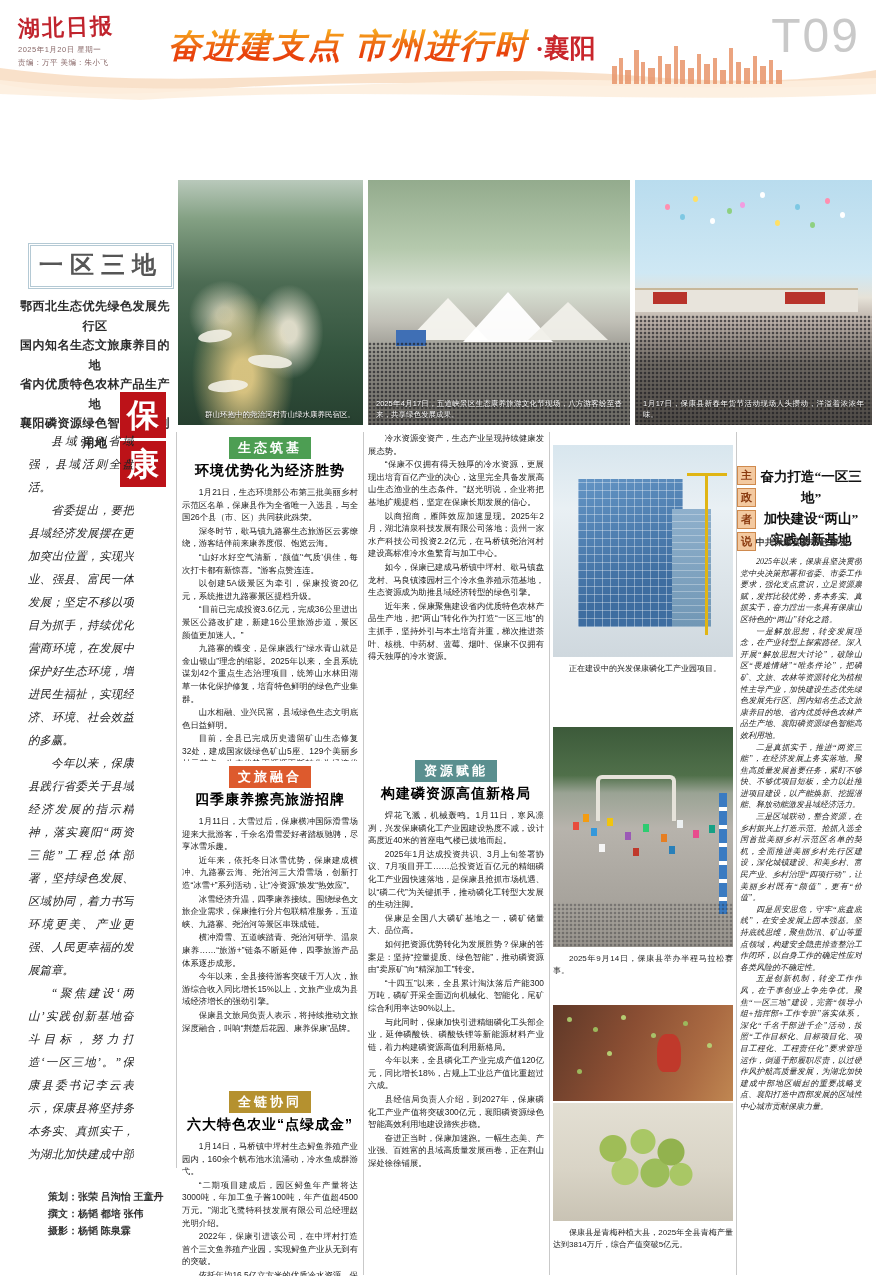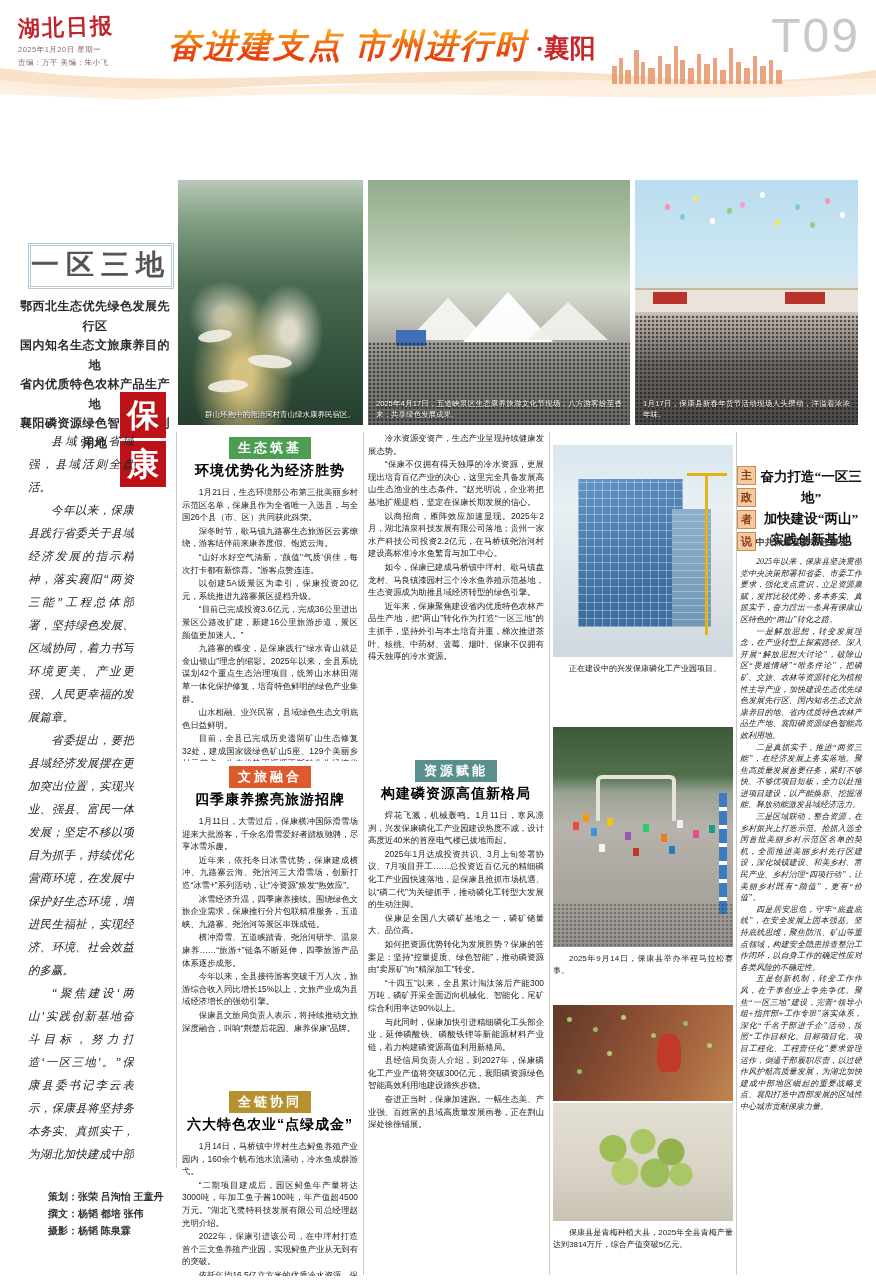--- a/index.html
+++ b/index.html
@@ -44,21 +44,21 @@
   .ph3{background:linear-gradient(180deg,#b9dcee 0%,#cfe8f4 38%,#e6e2d8 48%,#b9aea6 58%,#6d6862 75%,#4e4a46 100%);}
   .balloons{position:absolute;left:30px;top:24px;width:5px;height:6px;border-radius:50%;background:#ff8fb0;
     box-shadow:28px -8px 0 #ffe066,62px 4px 0 #8ed081,95px -12px 0 #ffffff,130px 0 0 #7ec8e3,
                160px -6px 0 #ff8fb0,45px 14px 0 #ffffff,110px 16px 0 #ffe066,75px -2px 0 #f29de0,
                145px 18px 0 #8ed081,15px 10px 0 #7ec8e3,175px 8px 0 #ffffff;}
   .banner-red{position:absolute;background:#b8332b;}
   .bld-white{position:absolute;background:#e8e4dc;border-top:2px solid #c8b89a;}
   
   .info-box{position:absolute;left:28px;top:243px;width:140px;height:40px;border:3px double #b4c9d4;
             text-align:center;line-height:38px;font-family:"Liberation Serif",serif;
-            font-size:28px;letter-spacing:7px;color:#555;font-weight:700;}
+            font-size:24px;letter-spacing:7px;color:#555;font-weight:700;}
   .info-lines{position:absolute;left:16px;top:297px;width:158px;text-align:center;}
   .info-lines div{font-size:12px;font-weight:bold;color:#2b2b2b;line-height:19.5px;letter-spacing:.5px;}
   .badge{position:absolute;left:120px;top:392px;width:46px;}
   .badge div{width:46px;height:46px;background:#bc1218;margin-bottom:3px;color:#fff;text-align:center;
              line-height:46px;font-size:32px;font-family:"Liberation Serif",serif;font-weight:700;}
   .intro{position:absolute;left:28px;top:430px;width:106px;height:738px;overflow:hidden;}
   .intro p{font-family:"Liberation Serif","DejaVu Serif",serif;font-style:italic;font-size:11.5px;
            line-height:23px;text-align:justify;text-indent:2em;color:#222;margin:0;}
   .credits{position:absolute;left:48px;top:1188px;width:150px;}
   .credits div{font-size:10px;font-weight:bold;color:#333;line-height:17px;}
@@ -168,21 +168,21 @@
   <div class="ph ph2" style="left:368px;top:180px;width:262px;height:245px;">
     <svg width="262" height="70" style="position:absolute;left:0;top:100px;">
       <polygon points="40,60 80,18 120,60" fill="#f5f4ef" opacity=".95"></polygon>
       <polygon points="95,62 140,12 185,62" fill="#ffffff" opacity=".95"></polygon>
       <polygon points="160,60 200,22 240,60" fill="#f0efe9" opacity=".95"></polygon>
     </svg>
     <div style="position:absolute;left:28px;top:150px;width:30px;height:16px;background:#3f6fb5;"></div>
     <div class="dots" style="height:34%;"></div>
     <div class="ocap">2025年4月17日，五道峡景区生态康养旅游文化节现场，八方游客纷至沓来，共享绿色发展成果。</div>
   </div>
-  <div class="ph ph3" style="left:635px;top:180px;width:223px;height:245px;">
+  <div class="ph ph3" style="left:635px;top:180px;width:223px;height:245px;padding-left:14px;">
     <div class="balloons"></div>
     <div class="bld-white" style="left:0;top:108px;width:223px;height:22px;"></div>
     <div class="banner-red" style="left:18px;top:112px;width:34px;height:12px;"></div>
     <div class="banner-red" style="left:150px;top:112px;width:40px;height:12px;"></div>
     <div class="dots" style="height:45%;"></div>
     <div class="ocap">1月17日，保康县新春年货节活动现场人头攒动，洋溢着浓浓年味。</div>
   </div>
 
   <div class="info-box">一区三地</div>
   <div class="info-lines">
@@ -193,22 +193,22 @@
       <div>襄阳磷资源绿色智能高效利用地</div>
     </div>
   <div class="badge">
 
   <div>保</div>
       <div>康</div>
     </div>
   <div class="intro">
 
   <p>县域强则省域强，县域活则全盘活。</p>
+      <p>省委提出，要把县域经济发展摆在更加突出位置，实现兴业、强县、富民一体发展；坚定不移以项目为抓手，持续优化营商环境，在发展中保护好生态环境，增进民生福祉，实现经济、环境、社会效益的多赢。</p>
       <p>今年以来，保康县践行省委关于县域经济发展的指示精神，落实襄阳“两资三能”工程总体部署，坚持绿色发展、区域协同，着力书写环境更美、产业更强、人民更幸福的发展篇章。</p>
-      <p>省委提出，要把县域经济发展摆在更加突出位置，实现兴业、强县、富民一体发展；坚定不移以项目为抓手，持续优化营商环境，在发展中保护好生态环境，增进民生福祉，实现经济、环境、社会效益的多赢。</p>
       <p>“聚焦建设‘两山’实践创新基地奋斗目标，努力打造‘一区三地’。”保康县委书记李云表示，保康县将坚持务本务实、真抓实干，为湖北加快建成中部地区崛起的重要战略支点、襄阳打造中西部发展的区域性中心城市作出新的更大贡献。</p>
     </div>
   <div class="credits">
 
   <div>策划：张荣 吕洵怡 王童丹</div>
       <div>撰文：杨韬 都培 张伟</div>
       <div>摄影：杨韬 陈泉霖</div>
     </div>
 
   <div class="vrule" style="left:176px;top:432px;height:736px;"></div>
@@ -265,20 +265,21 @@
   <div class="sec" style="left:368px;top:760px;width:176px;height:516px;">
     <div class="taghold"><span class="sec-tag c-phos">资源赋能</span></div>
     <div class="sec-sub">构建磷资源高值新格局</div>
     <div>
         <p class="bp">焊花飞溅，机械轰鸣。1月11日，寒风凛冽，兴发保康磷化工产业园建设热度不减，设计高度近40米的首座电气楼已拔地而起。</p>
         <p class="bp">2025年1月达成投资共识、3月上旬签署协议、7月项目开工……总投资近百亿元的精细磷化工产业园快速落地，是保康县抢抓市场机遇、以“磷二代”为关键抓手，推动磷化工转型大发展的生动注脚。</p>
         <p class="bp">保康是全国八大磷矿基地之一，磷矿储量大、品位高。</p>
         <p class="bp">如何把资源优势转化为发展胜势？保康的答案是：坚持“控量提质、绿色智能”，推动磷资源由“卖原矿”向“精深加工”转变。</p>
         <p class="bp">“十四五”以来，全县累计淘汰落后产能300万吨，磷矿开采全面迈向机械化、智能化，尾矿综合利用率达90%以上。</p>
         <p class="bp">与此同时，保康加快引进精细磷化工头部企业，延伸磷酸铁、磷酸铁锂等新能源材料产业链，着力构建磷资源高值利用新格局。</p>
+        <p class="bp">今年以来，全县磷化工产业完成产值120亿元，同比增长18%，占规上工业总产值比重超过六成。</p>
         <p class="bp">县经信局负责人介绍，到2027年，保康磷化工产业产值将突破300亿元，襄阳磷资源绿色智能高效利用地建设蹄疾步稳。</p>
         <p class="bp">奋进正当时，保康加速跑。一幅生态美、产业强、百姓富的县域高质量发展画卷，正在荆山深处徐徐铺展。</p>
       </div>
   </div>
 
   <div class="ph phplant" style="left:553px;top:445px;width:180px;height:212px;">
     <div class="cube"></div>
     <div class="cube2"></div>
     <svg width="40" height="180" style="position:absolute;right:6px;top:10px;">
       <rect x="18" y="20" width="3" height="160" fill="#e0b514"></rect>

